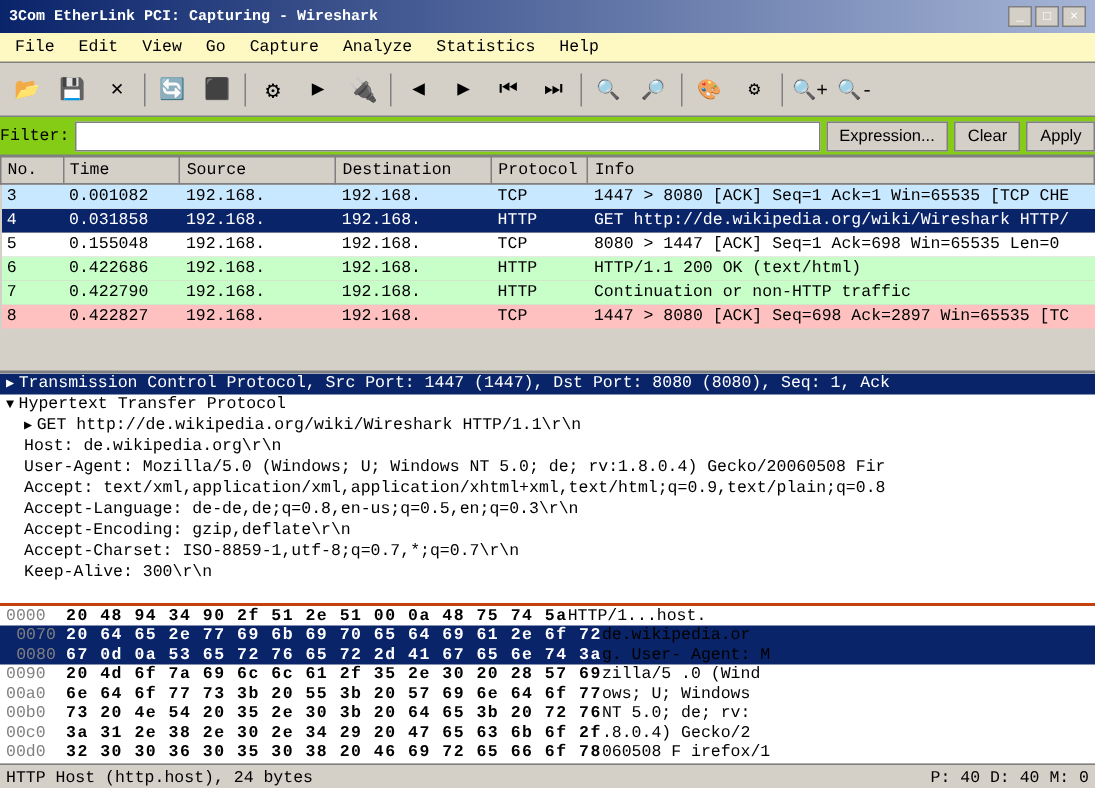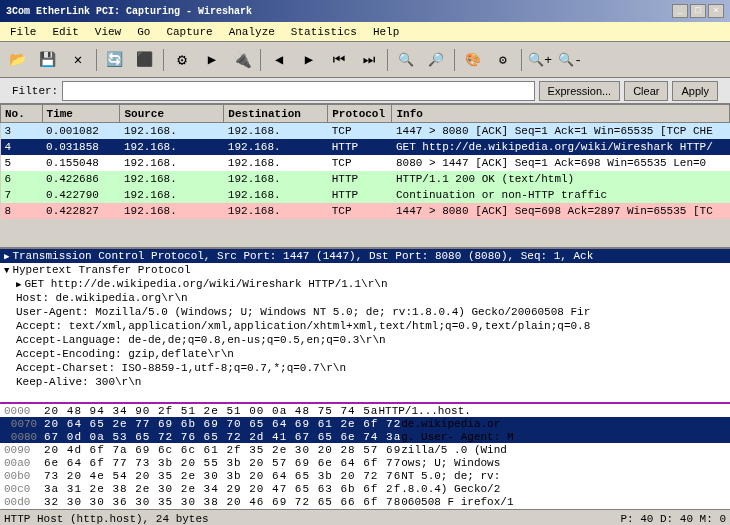--- a/index.html
+++ b/index.html
@@ -64,23 +64,23 @@
       background: #d4d0c8;
       border: 1px solid #d4d0c8;
       display: flex; align-items: center; justify-content: center;
       cursor: pointer;
       font-size: 14px;
     }
     .toolbar-sep { width: 1px; height: 22px; background: #808080; margin: 0 2px; }
 
     
     #filter-bar {
-      background: #e5e5e5;
+      background: #84cc16;
       border-bottom: 1px solid #808080;
-      padding: 3px 12px;
+      padding: 3px 0;
       display: flex;
       align-items: center;
       gap: 4px;
       height: 26px;
     }
     #filter-input {
       flex: 1;
       height: 20px;
       border: 1px solid #808080;
       background: white;
@@ -108,21 +108,21 @@
       font-size: 11px;
     }
     #packet-list thead tr {
       background: #d4d0c8;
       height: 18px;
     }
     #packet-list thead th {
       border: 1px solid #808080;
       padding: 1px 4px;
       text-align: left;
-      font-weight: bold;
+      font-weight: normal;
       white-space: nowrap;
     }
     #packet-list tbody tr {
       height: 16px;
       cursor: pointer;
     }
     #packet-list tbody td {
       padding: 0 4px;
       white-space: nowrap;
       overflow: hidden;
@@ -131,21 +131,21 @@
     .row-light-blue { background: #c8e8ff; color: black; }
     .row-green { background: #c8ffc8; color: black; }
     .row-selected { background: #0a246a; color: white; }
     .row-red { background: #ffc0c0; color: black; }
 
     
     #packet-detail {
       height: 155px;
       background: white;
       overflow-y: auto;
-      border-bottom: 2px solid #a21caf;
+      border-bottom: 2px solid #c2410c;
       font-size: 11px;
     }
     .detail-section {
       padding: 1px 4px;
       cursor: pointer;
     }
     .detail-section.selected { background: #0a246a; color: white; }
     .detail-line { padding: 1px 4px 1px 16px; }
 
     
@@ -160,21 +160,21 @@
     }
     .hex-row {
       display: flex;
       height: 14px;
       align-items: center;
       padding: 0 4px;
       white-space: nowrap;
     }
     .hex-row.hex-selected { background: #0a246a; color: white; text-align: center; }
     .hex-offset { color: #808080; min-width: 40px; }
-    .hex-bytes { min-width: 300px; letter-spacing: 1px; }
+    .hex-bytes { min-width: 300px; letter-spacing: 1px; font-weight: bold; }
     .hex-ascii { color: black; }
 
     
     #status-bar {
       background: #d4d0c8;
       border-top: 1px solid #808080;
       display: flex;
       justify-content: space-between;
       padding: 2px 4px;
       height: 18px;

